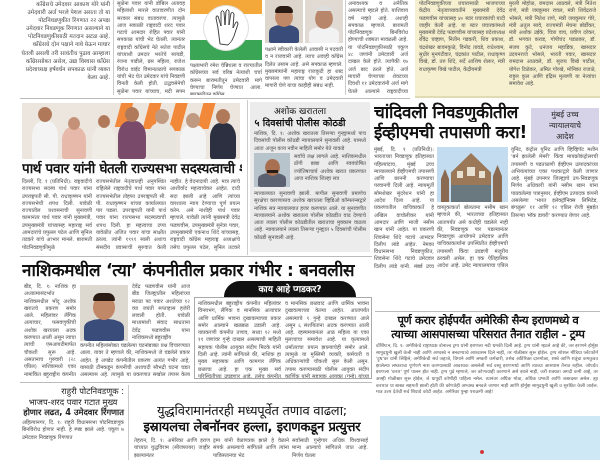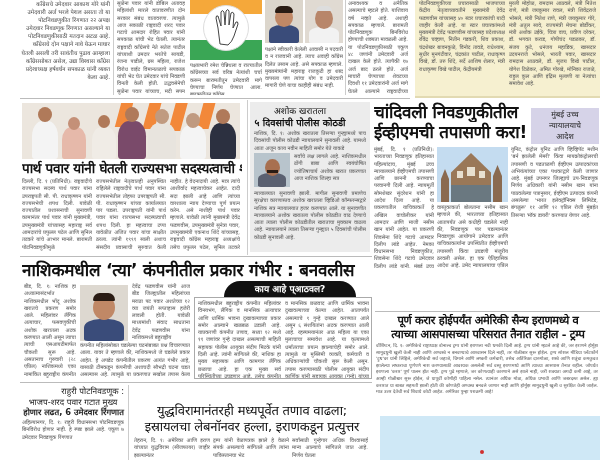--- a/index.html
+++ b/index.html
@@ -116,42 +116,42 @@
 <div class="abs headline" style="left:22px;top:260px;width:350px;font-size:17px;line-height:20px;letter-spacing:-0.2px;">नाशिकमधील ‘त्या’ कंपनीतील प्रकार गंभीर : बनवलीस</div>
 <div class="abs body-text" style="left:24px;top:283px;width:52px;height:95px;">बीड, दि. १: नाशिक हा अध्यात्मासंदर्भात नाशिकमधील भोंदू अशोक खरातचे प्रकरण समोर आले. महिलांवर लैंगिक अत्याचार, फसवणुकीची अशोक खरातला अटक करण्यात आली असून त्याचा त्याची एसआयटीमार्फत चौकशी सुरू आहे. असतानाच गुरुवारी (२८ एप्रिल) नाशिकमध्ये एका नामांकित बहुराष्ट्रीय कंपनीत महिलेचा विनयभंग, लैंगिक व मानसिक अत्याचार तसेच धार्मिक भावना दुखावणाऱ्या घटना घडल्याचे समोर आले आहे. या प्रकरणाची मुख्यमंत्री देवेंद्र फडणवीस यांनी कडक दखल घेतली. अशा गंभीर तक्रारी सरकार गांभीर्याने स्पष्ट केले आहे.</div>
 <div class="photo" style="left:80px;top:285px;width:48px;height:56px;background:#ddd8d0;">
   <div class="person" style="left:4px;width:40px;height:22px;background:#3a4c7a;"></div>
   <div class="head" style="left:13px;top:10px;width:22px;height:25px;background:#c08866;"></div>
   <div style="position:absolute;left:13px;top:8px;width:22px;height:8px;background:#2a1c14;border-radius:11px 11px 2px 2px;"></div>
 </div>
 <div class="abs body-text" style="left:132px;top:283px;width:58px;height:58px;">देवेंद्र फडणवीस यांनी आज बीड जिल्ह्यातील महिलांच्या मराठा पट पवार अशतेच्या १२ व्या जयंती सप्ताहास हजेरी लावली होती. यावेळी माध्यमांशी संवाद साधताना देवेंद्र फडणवीस यांना नाशिकमध्ये बहुराष्ट्रीय</div>
 <div class="abs body-text" style="left:80px;top:342px;width:110px;height:36px;">कंपनीत महिलांसोबत घडलेल्या घटनांबाबत प्रश्न विचारण्यात आला. यावर ते म्हणाले की, नाशिकमध्ये जे घडलेले प्रकार आहेत. हे अपडेट कंपनीतील प्रकरण अत्यंत गंभीर आहे, यासाठी टीमकडून कंपनीची अशाचदी सौभद्री घटना घडत असल्यास अहे. त्यामुळे या प्रकरणात सखोल तपास केला जाईल, असे देवेंद्र फडणवीस यांनी स्पष्ट केले.</div>
 
-<div class="abs" style="left:224px;top:281px;width:132px;height:16px;background:#111;border-radius:60px 60px 0 0;color:#fff;text-align:center;font-size:9px;line-height:17px;font-weight:bold;">काय आहे प्आठवल?</div>
+<div class="abs" style="left:224px;top:281px;width:132px;height:16px;background:#111;border-radius:60px 60px 0 0;color:#fff;text-align:center;font-size:9px;line-height:17px;font-weight:bold;">काय आहे प्गडकर?</div>
 <div class="abs" style="left:194px;top:297px;width:178px;height:82px;border:1px solid #aaa;">
   <div class="body-text" style="position:absolute;left:3px;top:2px;width:83px;height:78px;">नाशिकमधील बहुराष्ट्रीय कंपनीत महिलांवर विनयभंग, लैंगिक व मानसिक अत्याचार आणि धार्मिक भावना दुखावल्याच्या प्रकार समोर आल्याने खळबळ उडाली आहे. याप्रकरणी कंपनीत तणाव, सध्या १२ मध्ये ११ जणांवर गुन्हे दाखल असल्याची माहिती सहायक पोलीस आयुक्त संदीप मिटके यांनी दिली आहे. त्यांनी सांगितले की, नाशिक हा मुख्य सहाय्यक आणि कामगार लैंगिक छळाचा आहे. हा एक मुख्य सर्व परिस्थितीच्या उघडणार आहे. तसेच कंपनीत कार्यरत महिला कर्मचाऱ्यांना धुडूस कर्मचाऱ्यांकडून विनयभंग, लैंगिक</div>
   <div class="body-text" style="position:absolute;left:90px;top:2px;width:84px;height:78px;">व मानसिक छळवाद आणि धार्मिक भावना दुखावल्याच्या केल्या आहेत. आतापर्यंत असल्याचे ९ गुन्हे दाखल करण्यात आले असून ६ संशयितांना अटक करण्यात आली आहे. रहस्यमयानंतर आठ महिला या एका मुलाचाचा समावेश आहे. या कृत्यामध्ये धर्मांतराचा प्रयत्न झाल्याचेही समोर आले. त्यामुळे या मुस्लिमी व्यक्ती, कर्मचारी व अधिकाऱ्यांची चौकशी सुरू केली असून. तपास करण्यासाठी पोलीस आयुक्त संदीप कार्णिक यांनी सहायक आयुक्त (गुन्हे) यांच्या अधिपत्याखाली विशेष तपास पथक अर्थात 'एसआयटी'ची स्थापना केली आहे.</div>
 </div>
 
 <div class="rule-h" style="left:375px;top:311px;width:225px;"></div>
 <div class="abs headline" style="left:376px;top:314px;width:224px;text-align:center;font-size:11.3px;line-height:14px;letter-spacing:-0.3px;">पूर्ण करार होईपर्यंत अमेरिकी सैन्य इराणमध्ये व</div>
 <div class="abs headline" style="left:376px;top:328px;width:224px;text-align:center;font-size:11.3px;line-height:14px;letter-spacing:-0.3px;">त्याच्या आसपासच्या परिसरात तैनात राहील - ट्रम्प</div>
 <div class="abs body-text" style="left:376px;top:343px;width:222px;height:70px;font-size:4.6px;line-height:6.6px;">वॉशिंग्टन, दि. १: अमेरिकेचे राष्ट्राध्यक्ष डोनाल्ड ट्रम्प यांनी इराणला नवी धमकी दिली आहे. ट्रम्प यांनी म्हटले आहे की, जर इराणने होर्मुझ सामुद्रधुनी खुली केली नाही आणि अण्वस्त्रे न बनवण्याचे आश्वासन दिले नाही, तर गोळीबार सुरू होईल. ट्रम्प सोशल मीडिया प्लॅटफॉर्म 'ट्रुथ'वर यांनी लिहिले, अमेरिकेची सर्व जहाजे, विमाने आणि लष्करी कर्मचारी, तसेच अतिरिक्त दारुगोळा, शस्त्रे आणि शत्रूंचा कमकुवत झालेल्या लष्कराचा पूर्णपणे नाश करण्यासाठी आवश्यक असलेली सर्व वस्तू इराणमध्ये आणि त्याच्या आसपास तैनात राहील. जोपर्यंत इराणला 'करार' पूर्ण पालन होत नाही. ट्रम्प पुढे म्हणाले, जर कोणत्याही कारणाने असे झाले नाही, जरी शक्यता अगदी कमी आहे, तर आम्ही गोळीबार सुरू होईल, जे यापूर्वी कोणीही पाहिला नसेल. त्यानंतर अधिक मोठा, अधिक प्रभावी आणि जबरदस्त असेल. ह्या करारात या बाबत सहमती झाली होती की कोणतेही अण्वस्त्र बनवले जाणार नाही आणि होर्मुझ सामुद्रधुनी खुली व सुरक्षित केली जाईल. मात्र उत्तर देतेची सर्व शिवाये कोटी आहेत. अमेरिका पुन्हा पराक्रमी आहे!</div>
 
 <div class="rule-h" style="left:20px;top:382px;width:352px;"></div>
 
 <div class="abs" style="left:22px;top:386px;width:102px;text-align:right;font-size:8.3px;line-height:10.5px;color:#222;">
   <div style="white-space:nowrap;">राहुरी पोटनिवडणूक :</div>
   <div style="white-space:nowrap;text-align:center;">भाजप-शरद पवार गटात मुख्य</div>
-  <div style="white-space:nowrap;font-weight:bold;">होणार लढत, 6 उमेदवार रिंगणात</div>
+  <div style="white-space:nowrap;font-weight:bold;">होणार लढत, 4 उमेदवार रिंगणात</div>
 </div>
 <div class="abs body-text" style="left:22px;top:419px;width:102px;height:41px;">अहिल्यानगर, दि. १: राहुरी विधानसभा पोटनिवडणूक बिनविरोध होणार नाही. हे स्पष्ट झाले आहे. एकूण ७ उमेदवार निवडणूक रिंगणात</div>
 <div class="rule-v" style="left:128px;top:385px;height:75px;"></div>
 
 <div class="abs headline" style="left:132px;top:403px;width:240px;text-align:center;font-size:13px;line-height:16px;font-weight:normal;letter-spacing:-0.2px;">युद्धविरामानंतरही मध्यपूर्वेत तणाव वाढला;</div>
-<div class="abs headline" style="left:132px;top:419px;width:240px;text-align:center;font-size:13px;line-height:16px;font-weight:normal;letter-spacing:-0.2px;">इस्रायलचा लेबनॉनवर हल्ला, इराणकडून प्रत्युत्तर</div>
+<div class="abs headline" style="left:132px;top:419px;width:240px;text-align:center;font-size:13px;line-height:16px;font-weight:bold;letter-spacing:-0.2px;">इस्रायलचा लेबनॉनवर हल्ला, इराणकडून प्रत्युत्तर</div>
 <div class="abs body-text" style="left:134px;top:437px;width:76px;height:23px;">तेहरान, दि. १: अमेरिका आणि इराण यांच्यात युद्धविराम (सीजफायर) जाहीर झाल्यानंतर</div>
 <div class="abs body-text" style="left:213px;top:437px;width:76px;height:23px;">ट्रम्प यांनी वेळापत्रक झाले हे वेळाने संपर्क असल्याचे सांगितले आणि त्यांना पाकिस्तानचा भेट</div>
 <div class="abs body-text" style="left:292px;top:437px;width:76px;height:23px;">सर्वांसाठी गुन्हेगार अधिक विश्वासार्ह मान्य आल्याचे सांगितले जात आहे. निर्णय घेतला</div>
 
 <div class="abs" style="left:380px;top:416px;width:220px;height:44px;background:#cfe8f6;">
   <div style="position:absolute;left:100px;top:34px;width:4px;height:4px;border-radius:50%;background:#d03030;"></div>
 </div>
 
 </body></html>

